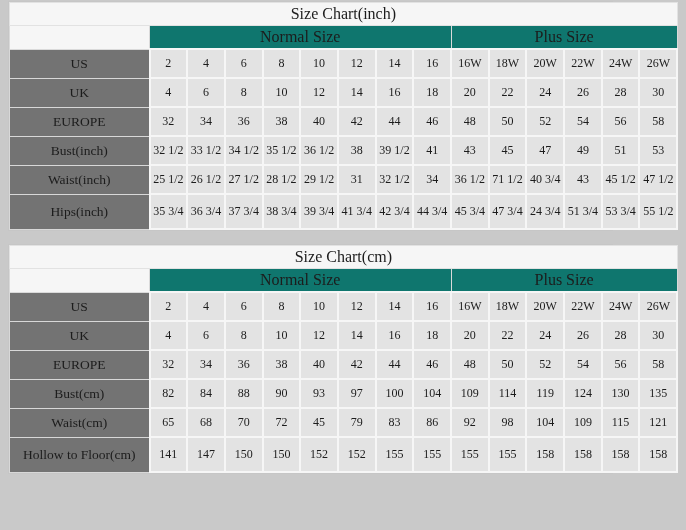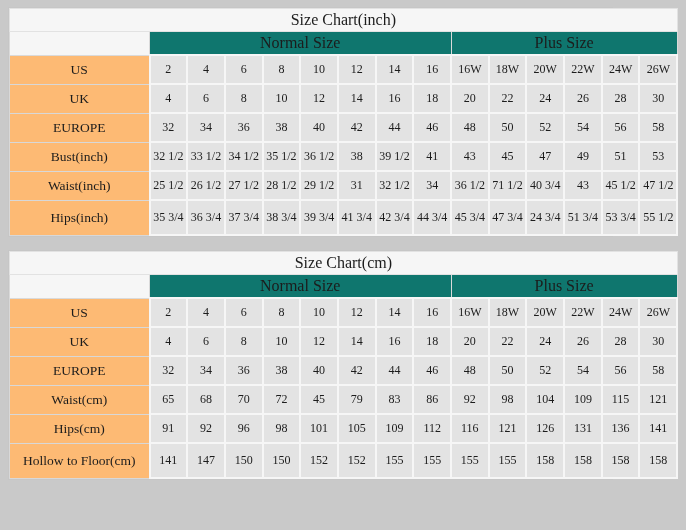--- a/index.html
+++ b/index.html
@@ -8,21 +8,21 @@
     width: 686px;
     height: 530px;
     background: #c9c9c9;
     font-family: "Liberation Serif", "DejaVu Serif", serif;
     overflow: hidden;
   }
   .page {
     box-sizing: border-box;
     width: 621px;
     height: 530px;
-    padding: 7px 8px 0 8px;
+    padding: 1px 8px 0 8px;
   }
   .chart-panel {
     background: #f6f6f6;
     border: 1px solid #c6c6c6;
     margin-bottom: 13px;
   }
   table.size-table {
     border-collapse: collapse;
     table-layout: fixed;
     width: 668px;
@@ -48,21 +48,21 @@
     background: #f6f6f6;
     border: 1px solid #dadada;
   }
   td.group-cell {
     height: 22px;
     font-size: 16px;
     background: #0f766e;
     border: 1px solid #dadada;
   }
   td.row-label {
-    background: #fdba74;
+    background: #737373;
     border: 1px solid #d8d8d8;
     font-size: 13.5px;
     height: 27px;
   }
   td.data-cell {
     background: #e3e3e3;
     border: 2px solid #f6f6f6;
     font-size: 12px;
     height: 27px;
   }
@@ -284,54 +284,54 @@
             <td class="data-cell">44</td>
             <td class="data-cell">46</td>
             <td class="data-cell">48</td>
             <td class="data-cell">50</td>
             <td class="data-cell">52</td>
             <td class="data-cell">54</td>
             <td class="data-cell">56</td>
             <td class="data-cell">58</td>
           </tr>
           <tr>
+            <td class="row-label">Bust(cm)</td>
+            <td class="data-cell">82</td>
+            <td class="data-cell">84</td>
+            <td class="data-cell">88</td>
+            <td class="data-cell">90</td>
+            <td class="data-cell">93</td>
+            <td class="data-cell">97</td>
+            <td class="data-cell">100</td>
+            <td class="data-cell">104</td>
+            <td class="data-cell">109</td>
+            <td class="data-cell">114</td>
+            <td class="data-cell">119</td>
+            <td class="data-cell">124</td>
+            <td class="data-cell">130</td>
+            <td class="data-cell">135</td>
+          </tr>
+          <tr>
             <td class="row-label">Waist(cm)</td>
             <td class="data-cell">65</td>
             <td class="data-cell">68</td>
             <td class="data-cell">70</td>
             <td class="data-cell">72</td>
             <td class="data-cell">45</td>
             <td class="data-cell">79</td>
             <td class="data-cell">83</td>
             <td class="data-cell">86</td>
             <td class="data-cell">92</td>
             <td class="data-cell">98</td>
             <td class="data-cell">104</td>
             <td class="data-cell">109</td>
             <td class="data-cell">115</td>
             <td class="data-cell">121</td>
           </tr>
           <tr>
-            <td class="row-label">Hips(cm)</td>
-            <td class="data-cell">91</td>
-            <td class="data-cell">92</td>
-            <td class="data-cell">96</td>
-            <td class="data-cell">98</td>
-            <td class="data-cell">101</td>
-            <td class="data-cell">105</td>
-            <td class="data-cell">109</td>
-            <td class="data-cell">112</td>
-            <td class="data-cell">116</td>
-            <td class="data-cell">121</td>
-            <td class="data-cell">126</td>
-            <td class="data-cell">131</td>
-            <td class="data-cell">136</td>
-            <td class="data-cell">141</td>
-          </tr>
-          <tr>
             <td class="row-label">Hollow to Floor(cm)</td>
             <td class="data-cell">141</td>
             <td class="data-cell">147</td>
             <td class="data-cell">150</td>
             <td class="data-cell">150</td>
             <td class="data-cell">152</td>
             <td class="data-cell">152</td>
             <td class="data-cell">155</td>
             <td class="data-cell">155</td>
             <td class="data-cell">155</td>

